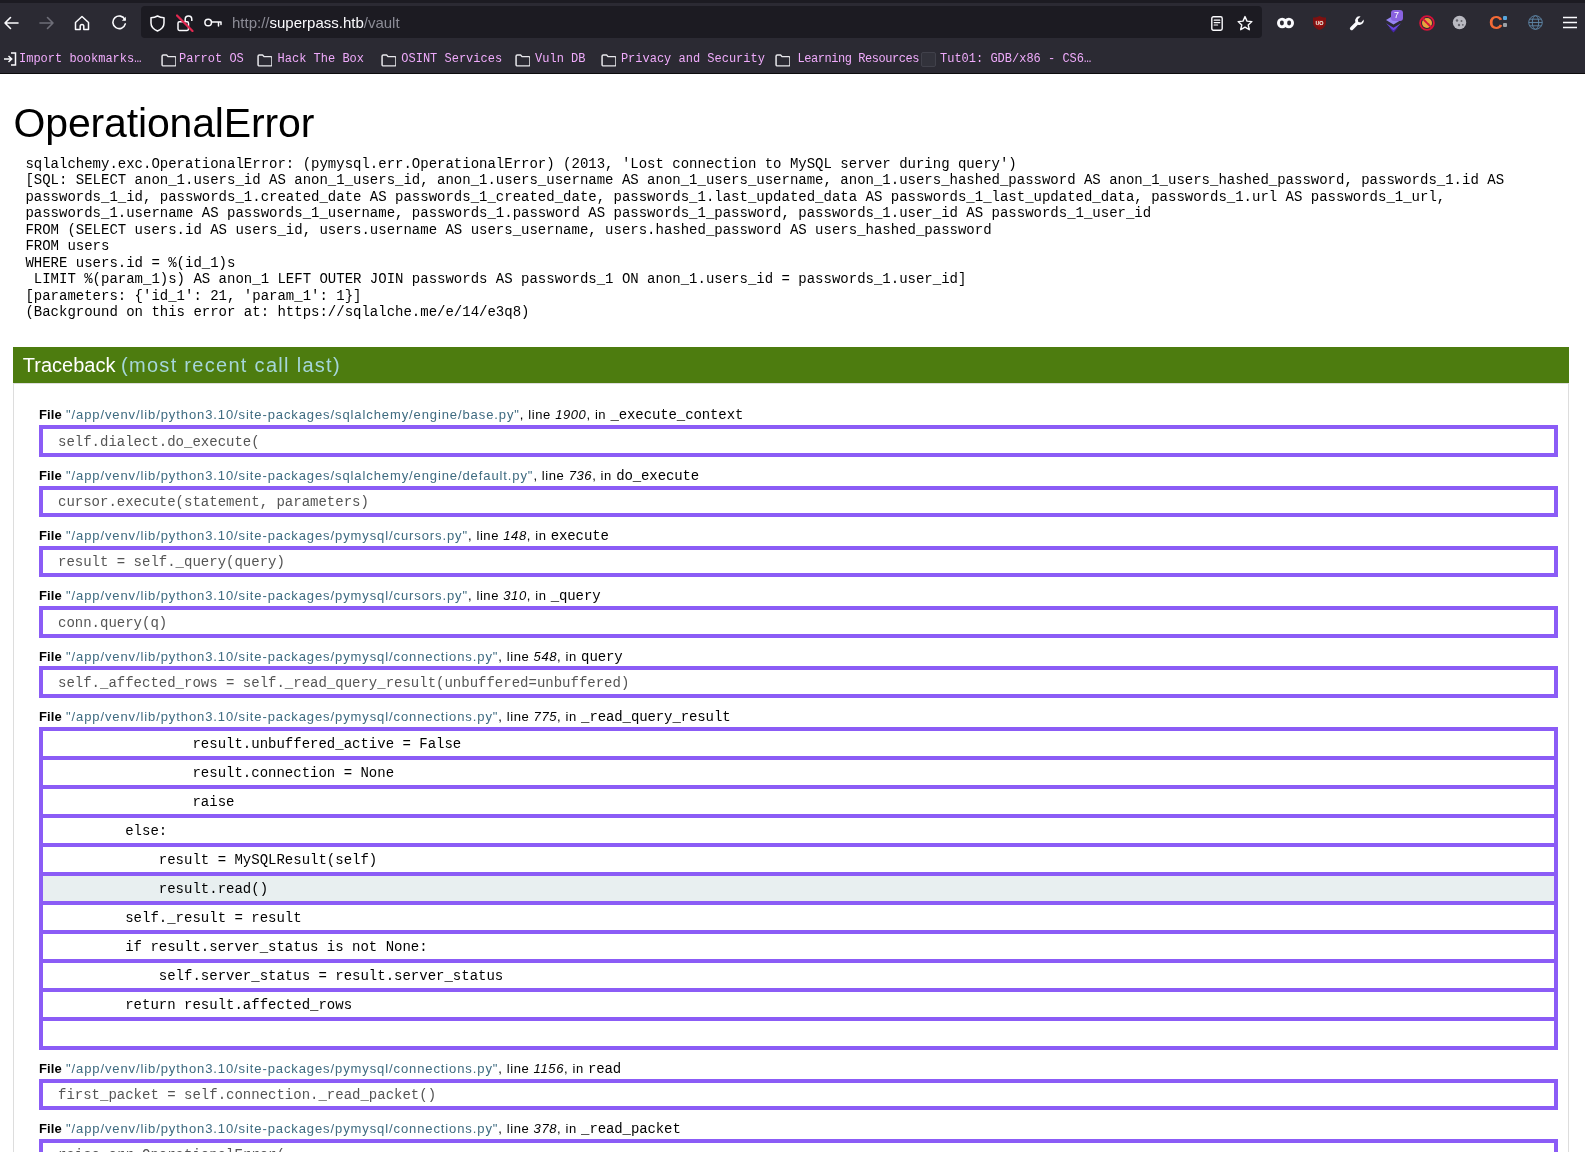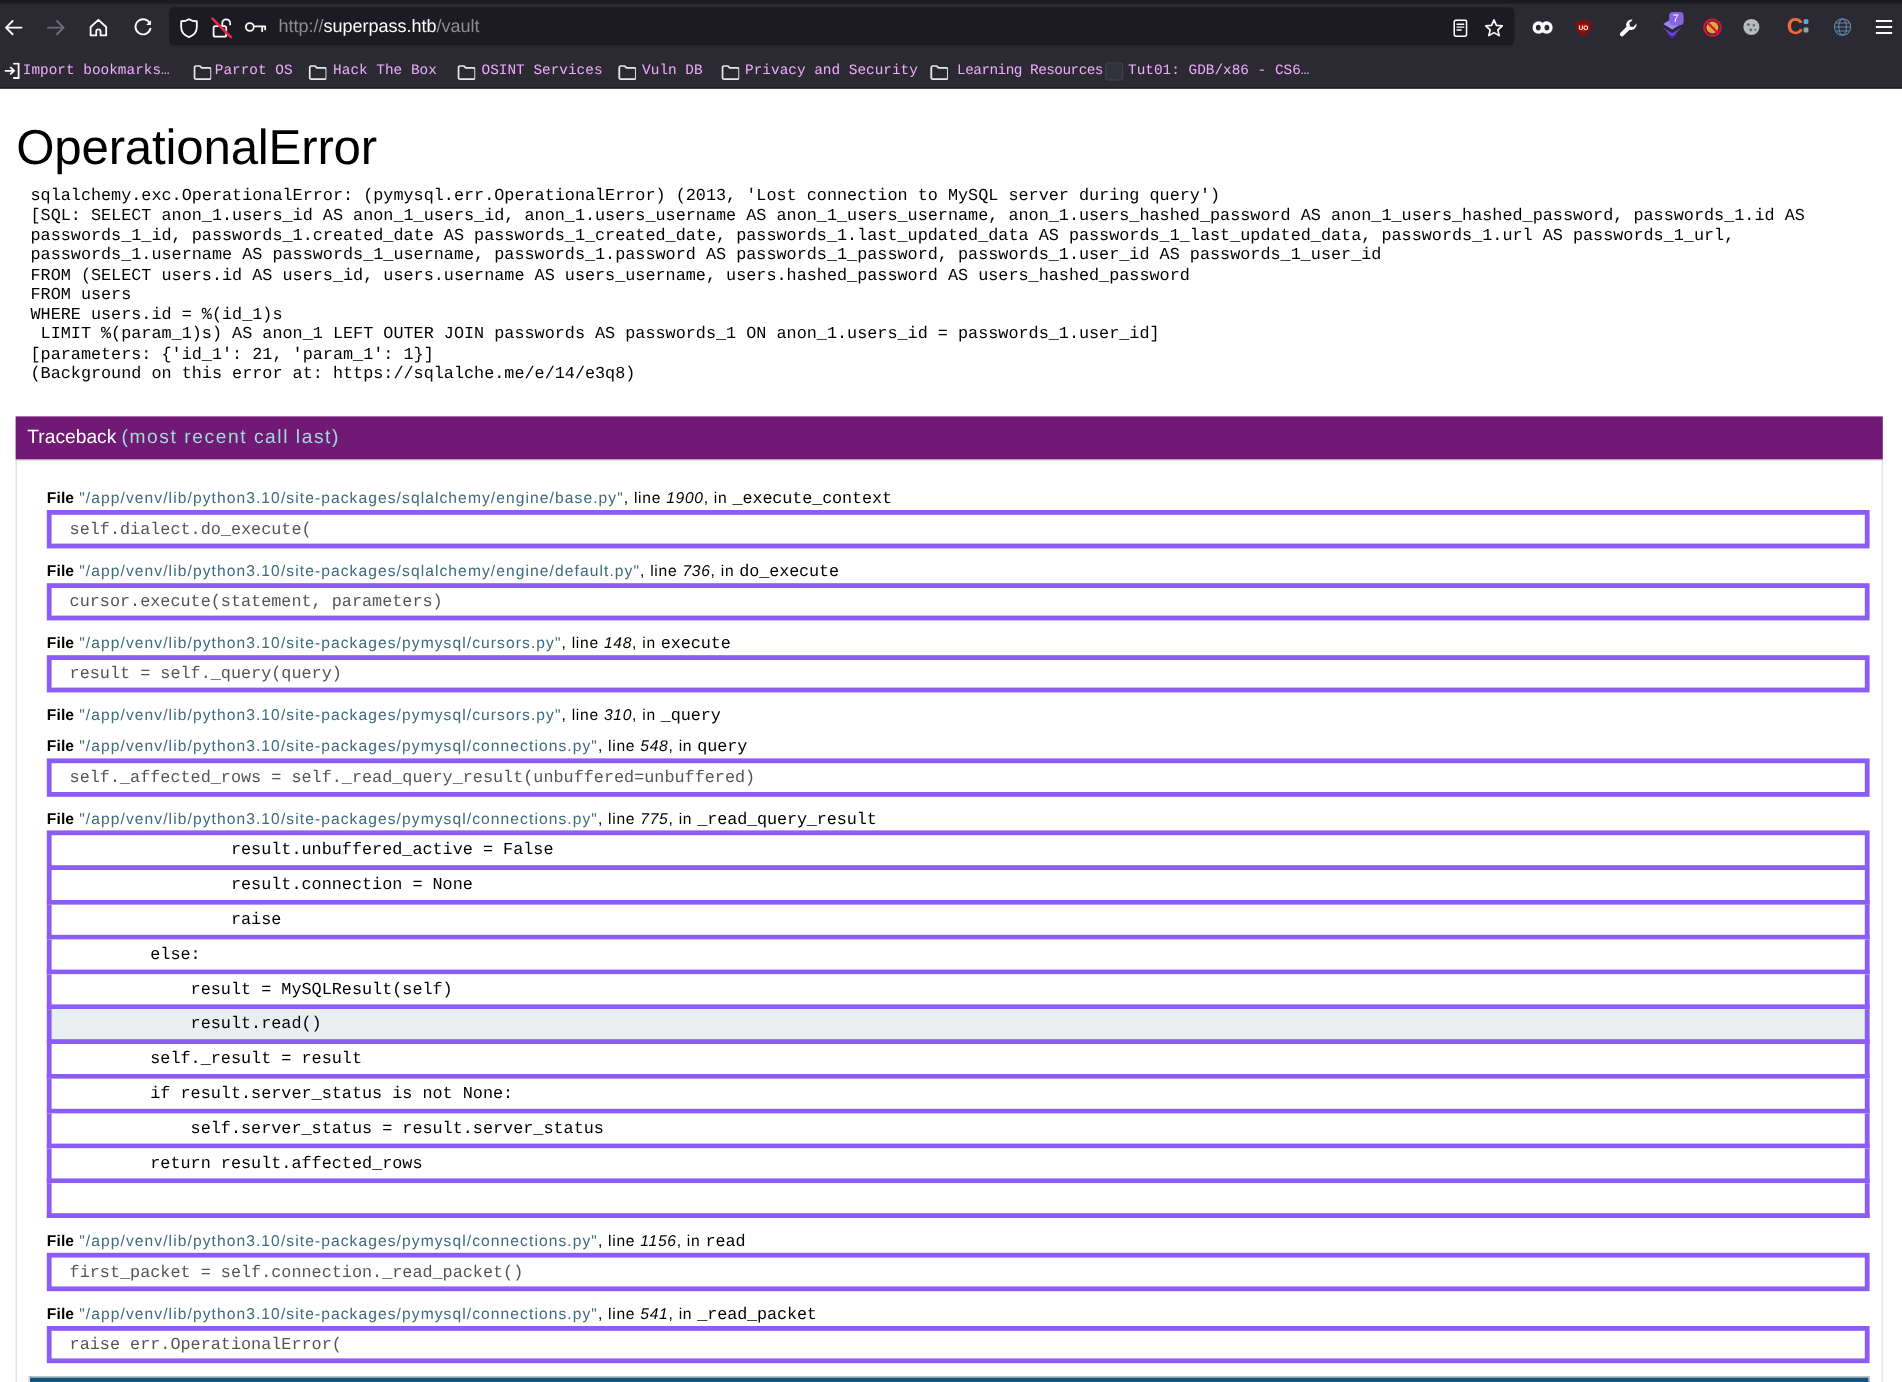--- a/index.html
+++ b/index.html
@@ -13,21 +13,21 @@
 .urltext b{color:#fbfbfe;font-weight:normal;}
 .ticon{position:absolute;}
 .fold{top:52.5px;width:15px;height:14px;}
 svg.fold use{transform:scale(1.07,1.0);}
 .bmtext{position:absolute;top:51.5px;font-size:12px;line-height:15px;color:#f0abfc;white-space:pre;font-family:Liberation Mono, monospace;}
 
 .page{position:absolute;top:74px;left:0;width:1585px;height:1078px;background:#fff;overflow:hidden;color:#000;}
 h1{font-size:41px;line-height:41px;letter-spacing:-0.15px;font-weight:normal;margin:28.5px 0 0 13.5px;}
 .errormsg{font-family:"Liberation Mono",monospace;font-size:14px;line-height:16.5px;margin:12.1px 0 0 25.4px;white-space:pre;}
 .main{margin-left:13px;width:1555.7px;box-sizing:border-box;}
-h2.tb{box-sizing:border-box;width:100%;height:36px;line-height:36px;font-size:16px;font-weight:normal;background:#701a75;color:#fff;margin:26.4px 0 0 0;padding:0 0 0 9.8px;}
+h2.tb{box-sizing:border-box;width:100%;height:36px;line-height:36px;font-size:20px;font-weight:normal;background:#4d7c0f;color:#fff;margin:26.4px 0 0 0;padding:0 0 0 9.8px;}
 h2.tb em{font-style:normal;color:#A5D6D9;letter-spacing:1.3px;}
 div.traceback{box-sizing:border-box;width:100%;border:1px solid #ddd;padding:12.5px 10px 10px 10px;}
 div.traceback ul{list-style:none;margin:0;padding:0 0 0 15px;}
 div.traceback h4{font-size:13px;line-height:15px;font-weight:normal;margin:11px 0 2.8px 0;letter-spacing:0.6px;}
 div.traceback h4 b{font-weight:bold;letter-spacing:0.1px;margin-top:14px;}
 div.traceback cite{font-style:normal;color:#3e6b80;letter-spacing:0.9px;}
 div.traceback h4 em{font-style:italic;}
 div.traceback h4 code{font-family:"Liberation Mono",monospace;font-size:14px;line-height:10px;letter-spacing:-0.1px;}
 div.traceback pre{font-family:"Liberation Mono",monospace;font-size:14px;margin:0;padding:4.5px 0 3px 15px;line-height:16px;background:#fff;border:4px solid #8b5cf6;white-space:pre;color:#555;}
 div.source.expanded pre{line-height:17px;padding:5px 4px 3px 15px;color:#000;}
@@ -197,20 +197,23 @@
             <div class="frame">
           <h4><b>File</b> <cite>"/app/venv/lib/python3.10/site-packages/pymysql/cursors.py"</cite>, line <em>148</em>, in <code>execute</code></h4>
           <div class="source">
                 <pre>result = self._query(query)</pre>
               </div>
         </div>
           </li>
         <li>
             <div class="frame">
           <h4><b>File</b> <cite>"/app/venv/lib/python3.10/site-packages/pymysql/cursors.py"</cite>, line <em>310</em>, in <code>_query</code></h4>
+          <div class="source">
+                <pre>conn.query(q)</pre>
+              </div>
         </div>
           </li>
         <li>
             <div class="frame">
           <h4><b>File</b> <cite>"/app/venv/lib/python3.10/site-packages/pymysql/connections.py"</cite>, line <em>548</em>, in <code>query</code></h4>
           <div class="source">
                 <pre>self._affected_rows = self._read_query_result(unbuffered=unbuffered)</pre>
               </div>
         </div>
           </li>
@@ -235,21 +238,21 @@
         <li>
             <div class="frame">
           <h4><b>File</b> <cite>"/app/venv/lib/python3.10/site-packages/pymysql/connections.py"</cite>, line <em>1156</em>, in <code>read</code></h4>
           <div class="source">
                 <pre>first_packet = self.connection._read_packet()</pre>
               </div>
         </div>
           </li>
         <li>
             <div class="frame">
-          <h4><b>File</b> <cite>"/app/venv/lib/python3.10/site-packages/pymysql/connections.py"</cite>, line <em>541</em>, in <code>_read_packet</code></h4>
+          <h4><b>File</b> <cite>"/app/venv/lib/python3.10/site-packages/pymysql/connections.py"</cite>, line <em>378</em>, in <code>_read_packet</code></h4>
           <div class="source">
                 <pre>raise err.OperationalError(</pre>
               </div>
         </div>
           </li>
         <li>
             <div class="exc-divider">The above exception was the direct cause of the following exception:</div>
           </li>
         <li>
             <div class="frame">

